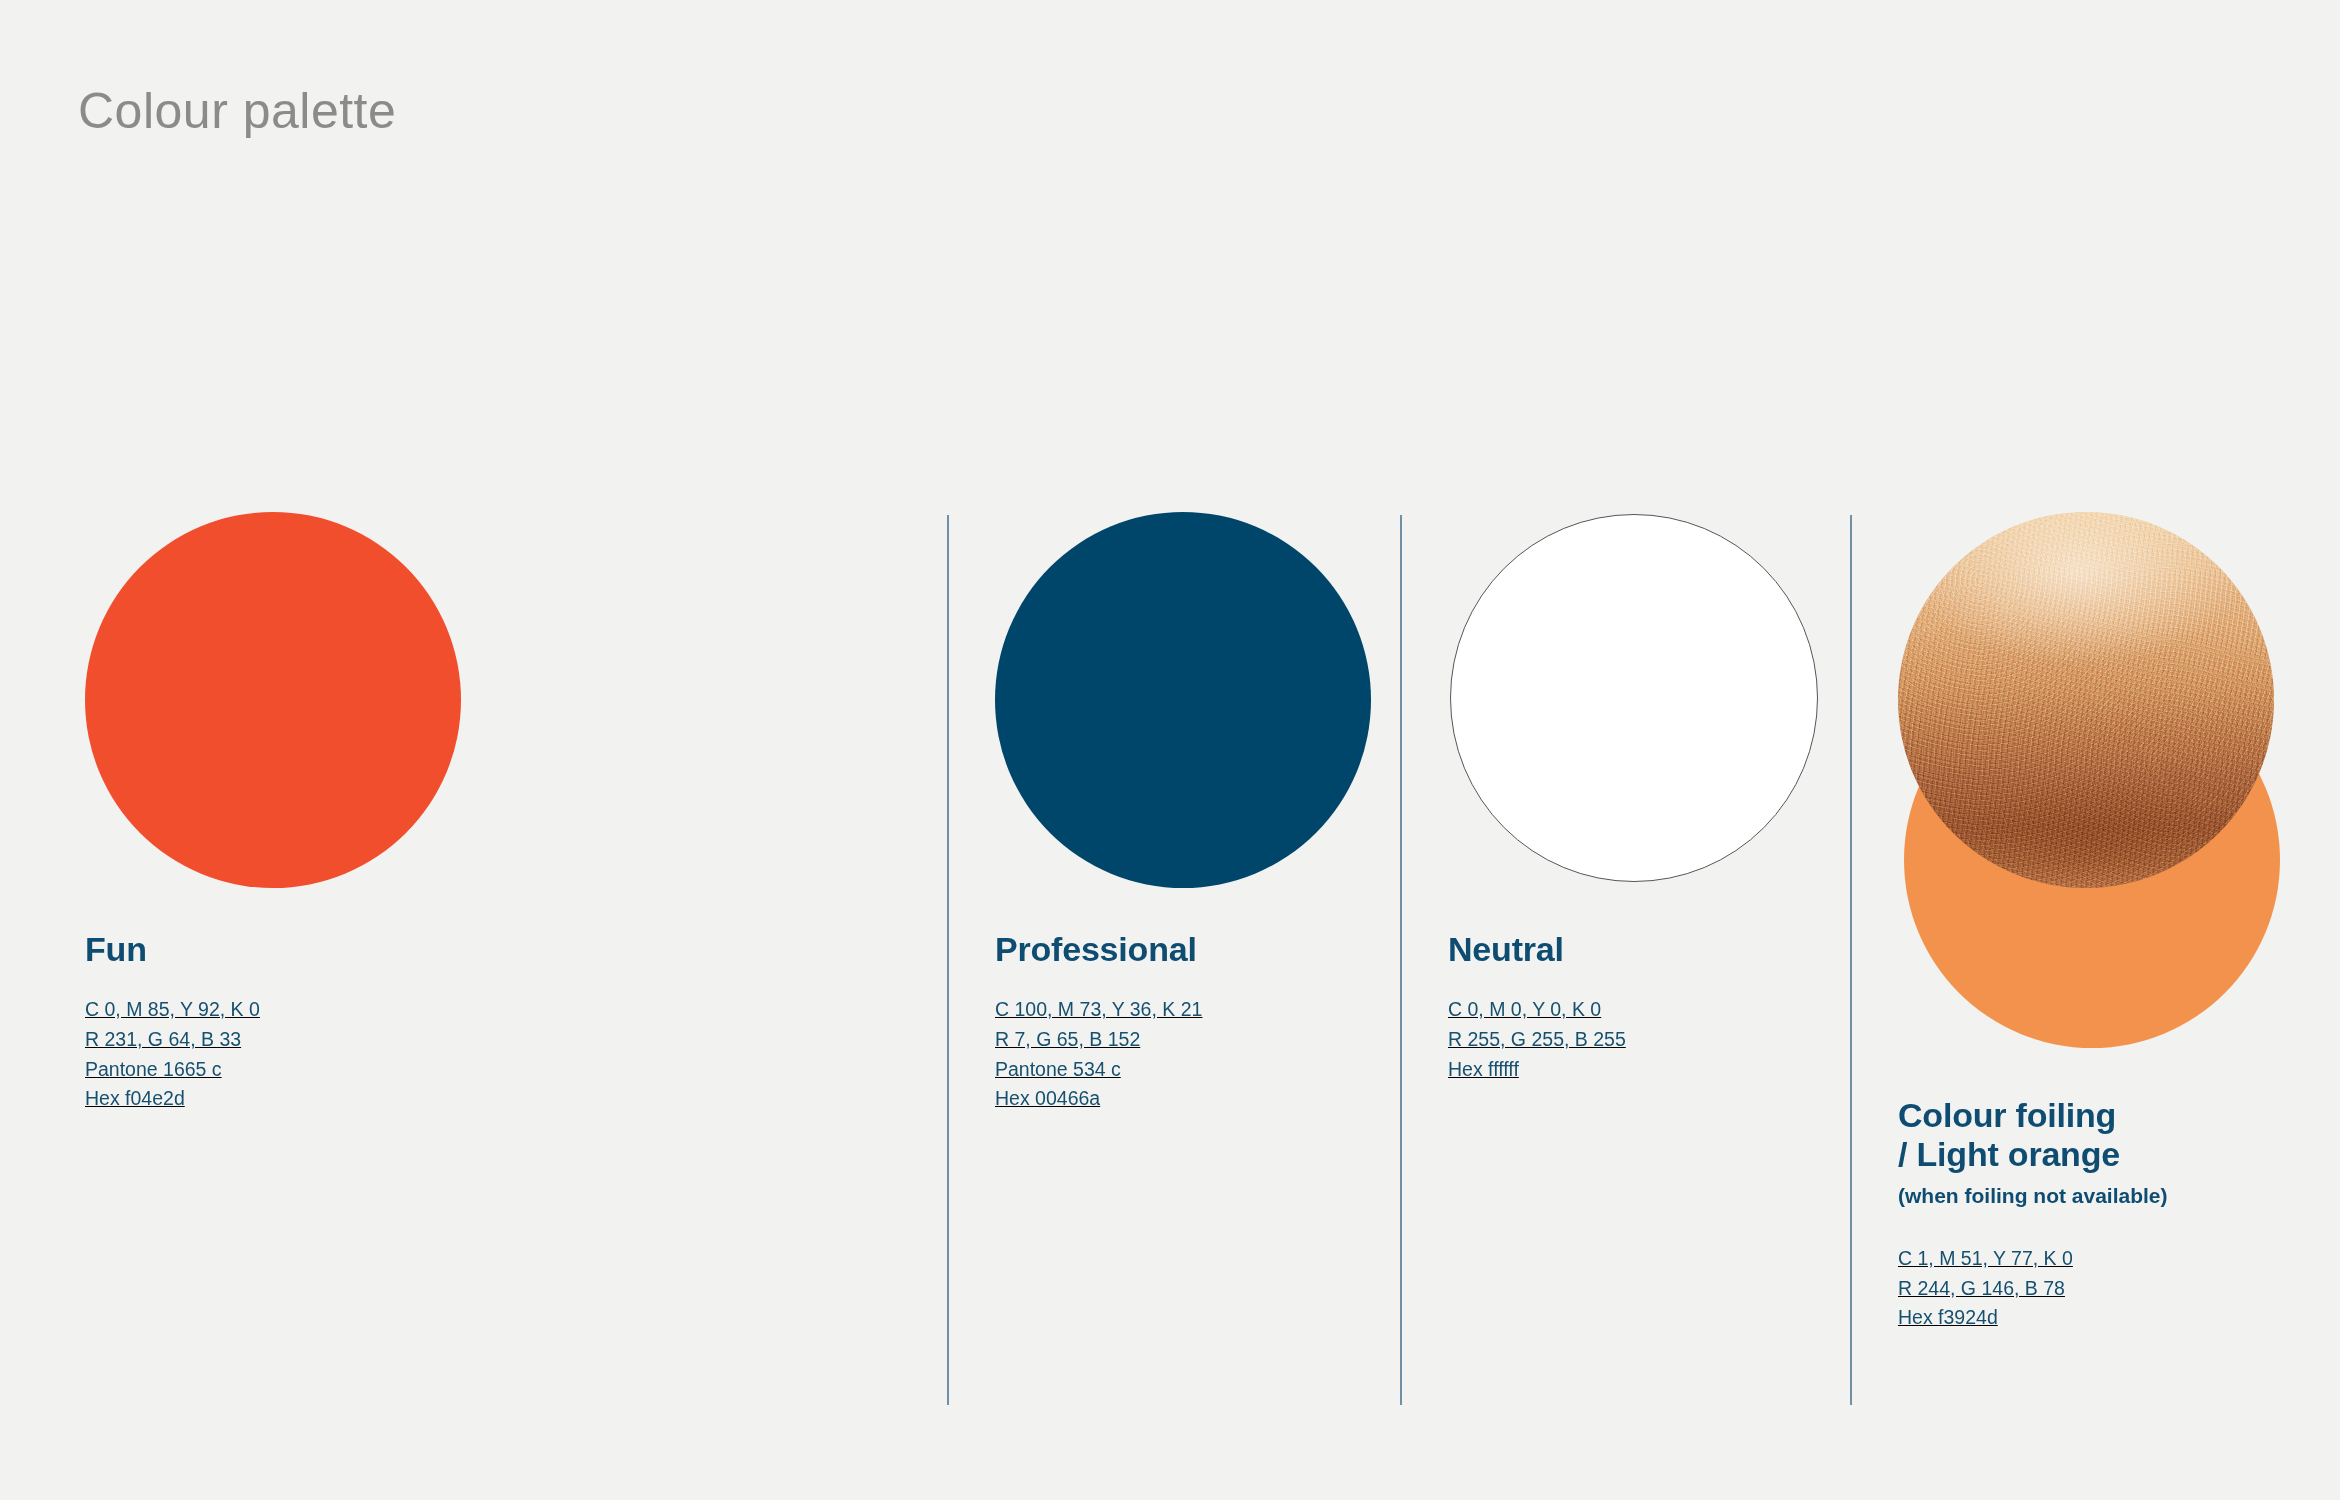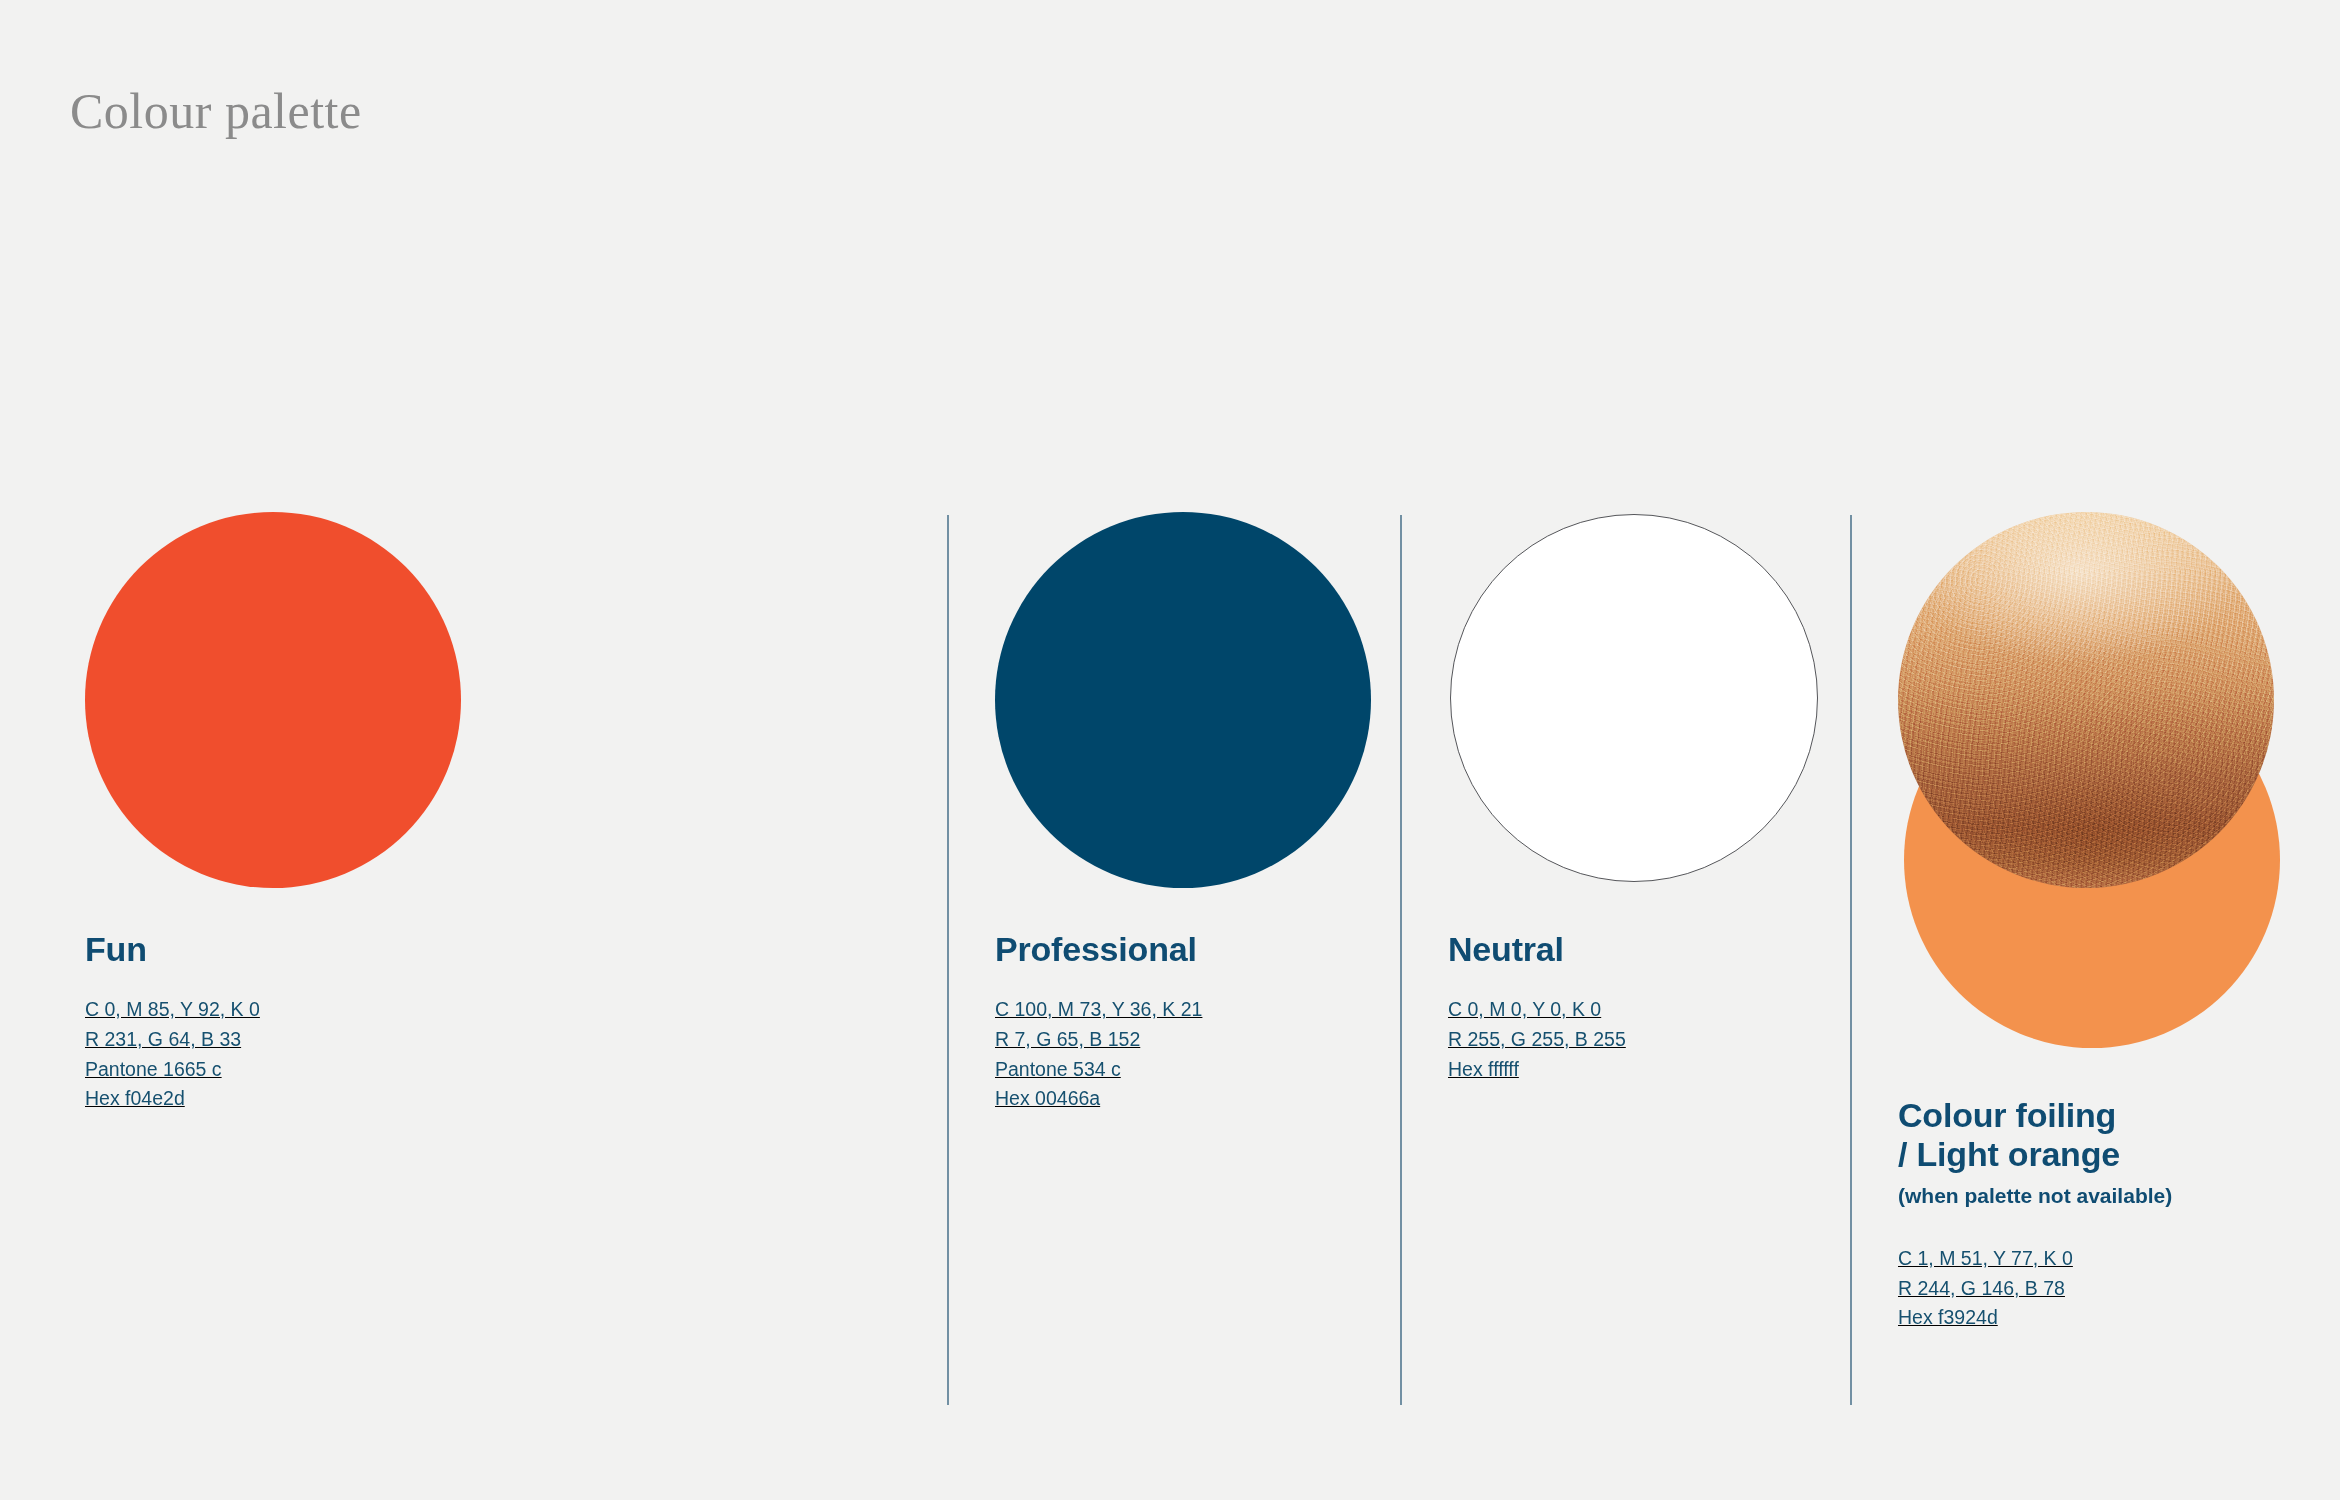--- a/index.html
+++ b/index.html
@@ -12,27 +12,27 @@
     height: 1500px;
     background: #f2f2f1;
     font-family: "Liberation Sans", sans-serif;
     overflow: hidden;
     position: relative;
   }
 
   
   .page-title {
     position: absolute;
-    left: 70px;
+    left: 78px;
     top: 48px;
     font-size: 50px;
     font-weight: 400;
     letter-spacing: 0.5px;
     color: #8b8b8b;
-    font-family: Liberation Serif, serif;
+    font-family: Liberation Sans, sans-serif;
     white-space: nowrap;
   }
 
   
   .palette {
     position: absolute;
     left: 0;
     top: 0;
     width: 2130px;
     height: 1500px;
@@ -270,21 +270,21 @@
       <div class="circle circle-copper">
         <span class="foil-sheen"></span>
         <span class="foil-grain"></span>
         <span class="foil-grain2"></span>
       </div>
     </div>
 
     <div class="info info-copper">
       <div class="swatch-name">Colour foiling</div>
       <div class="swatch-name">/ Light orange</div>
-      <div class="swatch-note">(when palette not available)</div>
+      <div class="swatch-note">(when foiling not available)</div>
       <ul class="spec-list">
         <li>C 1, M 51, Y 77, K 0</li>
         <li>R 244, G 146, B 78</li>
         <li>Hex f3924d</li>
       </ul>
     </div>
   </div>
 
 </div>
 

